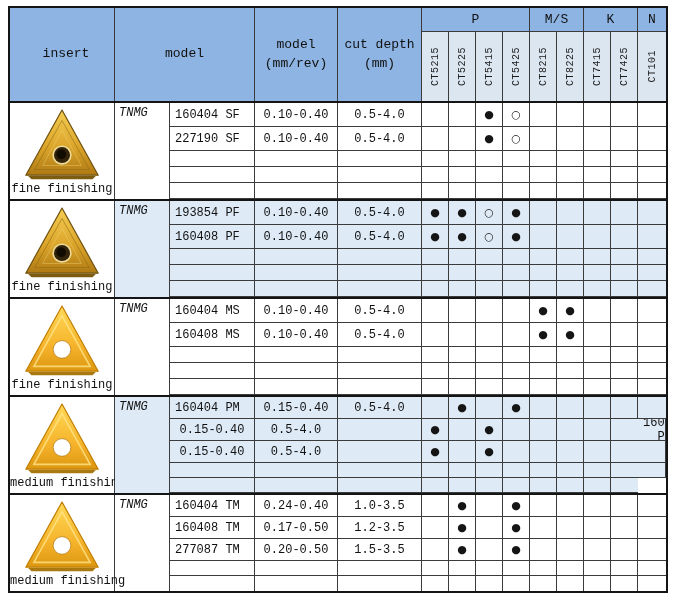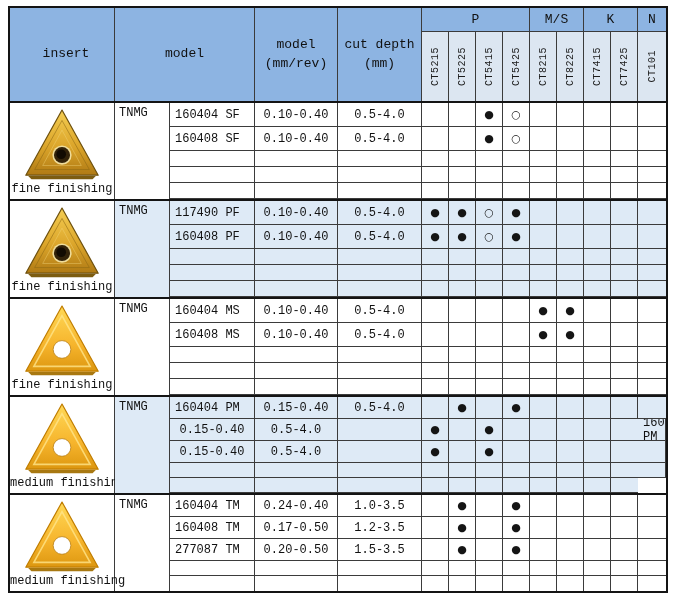--- a/index.html
+++ b/index.html
@@ -39,23 +39,23 @@
   .last { border-right: none; }
   .sec:last-child > .cell:nth-last-child(-n+12) { border-bottom: none; }
 
   .ins-cell { grid-column: 1; grid-row: 1 / 6; border-right: 1px solid #3b3b3b;
               display: flex; flex-direction: column; }
   .ins-img { flex: 1; display: flex; align-items: center; justify-content: center; }
   .ins-img svg { width: 84px; height: 74px; }
   .ins-label { height: 17px; text-align: center; font-size: 12px; white-space: nowrap; }
 
   .brand { grid-column: 2; grid-row: 1 / 6; border-right: 1px solid #3b3b3b;
-           font-size: 12px; padding: 3px 0 0 4px; }
-
-  .mo { justify-content: flex-start; padding-left: 5px; }
+           font-size: 12px; padding: 3px 0 0 4px; font-style: italic; }
+
+  .mo { justify-content: flex-start; padding-left: 5px; text-align: center; }
   .ct { justify-content: center; }
   .mk { justify-content: center; font-family: "DejaVu Sans", sans-serif; font-size: 11px; line-height: 1; color: #151515; }
 
   .defs { position: absolute; width: 0; height: 0; }
 </style>
 </head>
 <body>
 
 <svg class="defs" aria-hidden="true">
   <defs>
@@ -149,21 +149,21 @@
         <div class="cell ct">0.5-4.0</div>
         <div class="cell mk"></div>
         <div class="cell mk"></div>
         <div class="cell mk">●</div>
         <div class="cell mk">○</div>
         <div class="cell mk"></div>
         <div class="cell mk"></div>
         <div class="cell mk"></div>
         <div class="cell mk"></div>
         <div class="cell mk last"></div>
-    <div class="cell mo">160408 SF</div>
+    <div class="cell mo">227190 SF</div>
         <div class="cell ct">0.10-0.40</div>
         <div class="cell ct">0.5-4.0</div>
         <div class="cell mk"></div>
         <div class="cell mk"></div>
         <div class="cell mk">●</div>
         <div class="cell mk">○</div>
         <div class="cell mk"></div>
         <div class="cell mk"></div>
         <div class="cell mk"></div>
         <div class="cell mk"></div>
@@ -209,21 +209,21 @@
   <div class="grid14 sec tint">
     <div class="ins-cell">
       <div class="ins-img">
             <svg viewBox="0 0 100 92">
               <use href="#tri-dark"></use>
             </svg>
           </div>
       <div class="ins-label">fine finishing</div>
     </div>
     <div class="brand">TNMG</div>
-    <div class="cell mo">117490 PF</div>
+    <div class="cell mo">193854 PF</div>
         <div class="cell ct">0.10-0.40</div>
         <div class="cell ct">0.5-4.0</div>
         <div class="cell mk">●</div>
         <div class="cell mk">●</div>
         <div class="cell mk">○</div>
         <div class="cell mk">●</div>
         <div class="cell mk"></div>
         <div class="cell mk"></div>
         <div class="cell mk"></div>
         <div class="cell mk"></div>

